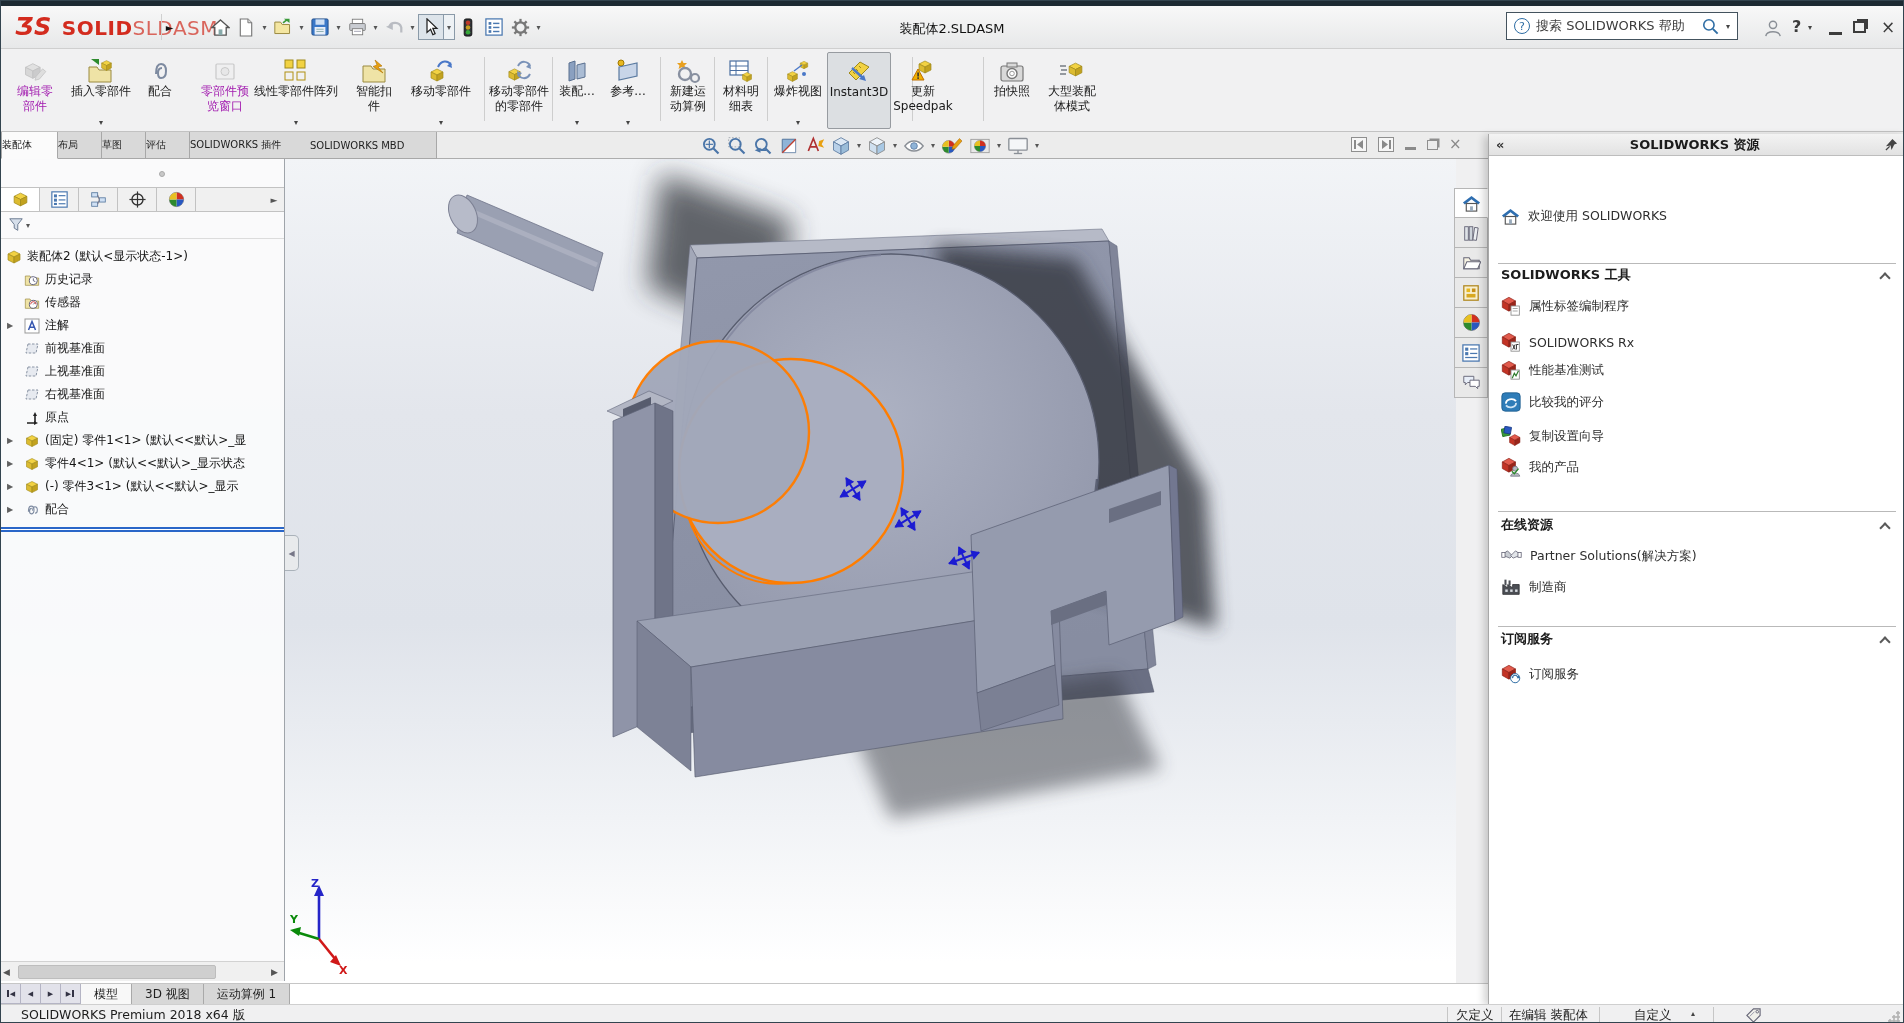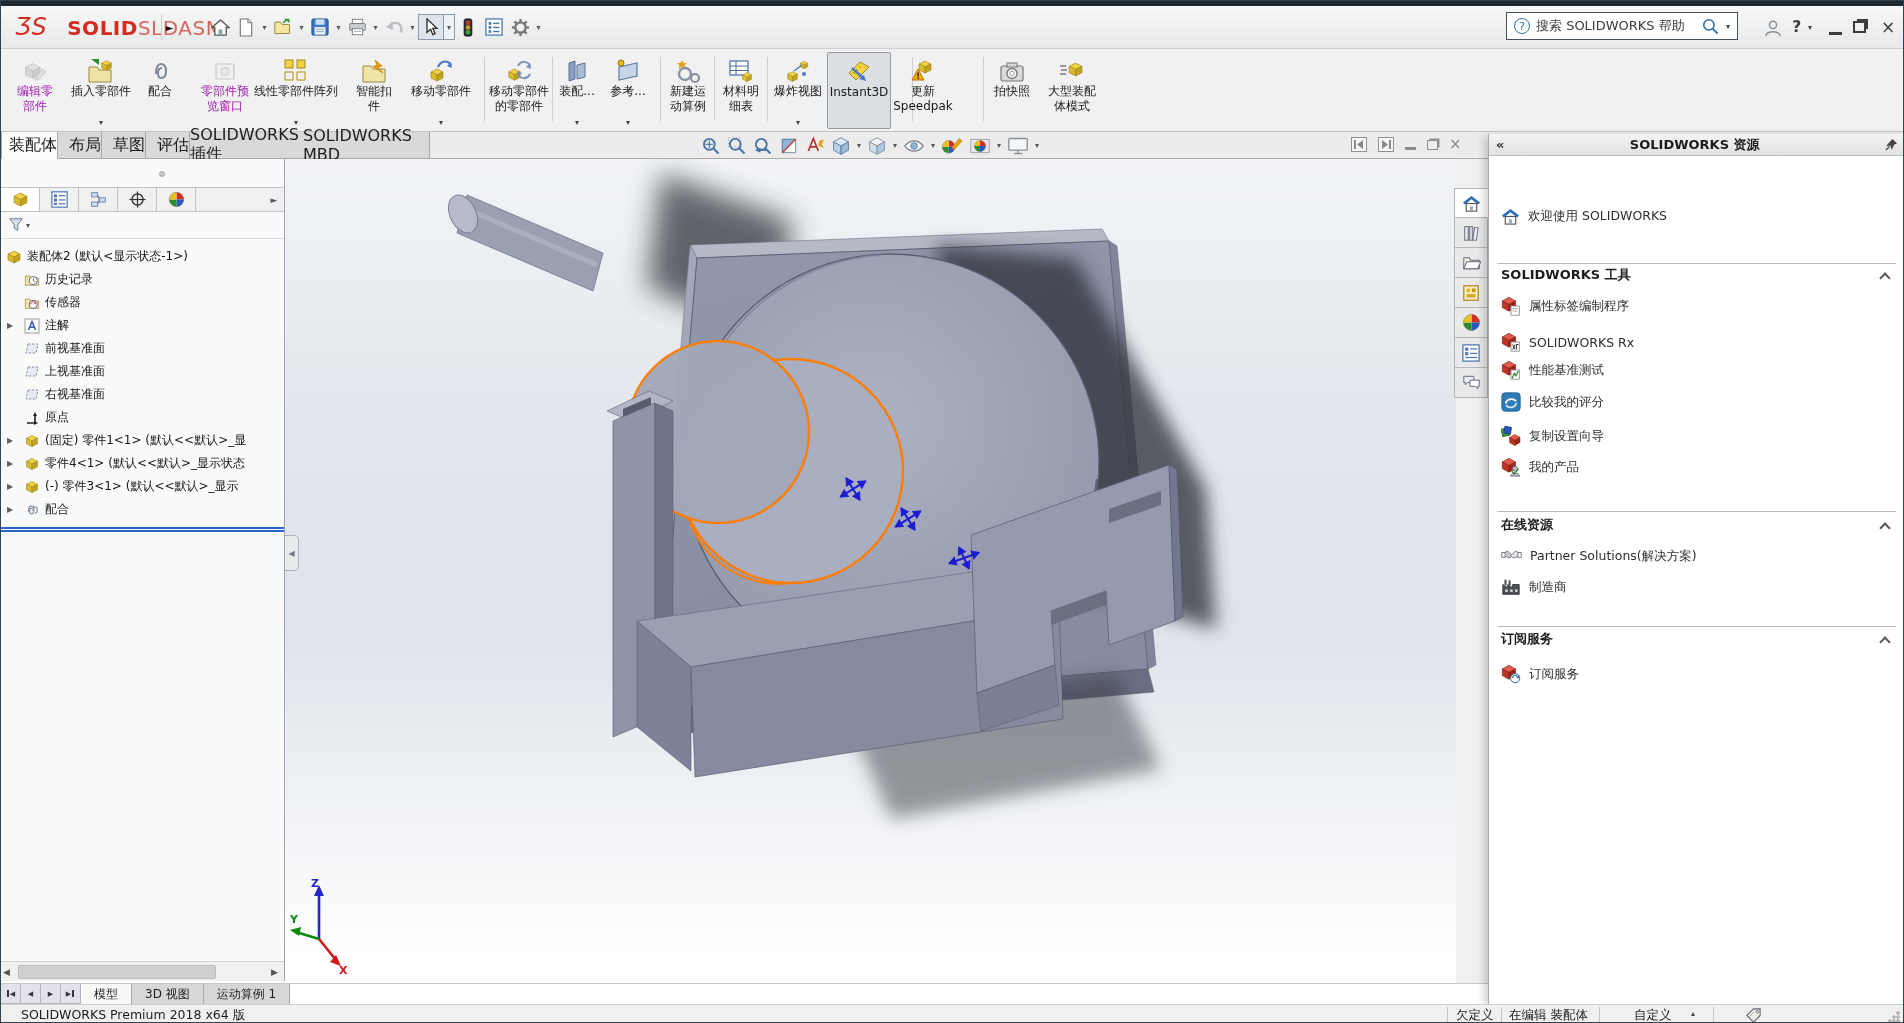--- a/index.html
+++ b/index.html
@@ -5,21 +5,21 @@
 *{box-sizing:border-box;margin:0;padding:0}
 html,body{width:1904px;height:1023px}
 body{font-family:"DejaVu Sans","Liberation Sans",sans-serif;-webkit-font-smoothing:antialiased}
 #app{position:relative;width:1904px;height:1023px;background:#f0f0f1;overflow:hidden;border:1px solid #33444f}
 .abs{position:absolute}
 svg{display:block}
 
 #topedge{position:absolute;left:0;top:0;width:100%;height:5px;background:#1d2a33}
 #titlebar{position:absolute;left:0;top:5px;width:100%;height:43px;background:linear-gradient(#f8f8f8,#e7e8e9);border-bottom:1px solid #cfcfcf}
 .brand{position:absolute;left:14px;top:7px;color:#d32b1e;font-size:20px;letter-spacing:.5px;white-space:nowrap}
-.b-ds{font-style:italic;font-weight:normal;font-size:24px;margin-right:20px}
+.b-ds{font-style:italic;font-weight:bold;font-size:24px;margin-right:10px}
 .b-solid{font-weight:bold}
 .b-works{color:#d9655c}
 .brand-fly{position:absolute;left:160px;top:8px;width:16px;height:26px;display:flex;align-items:center;justify-content:center;color:#111;font-size:10px;border-left:1px solid #d0d0d0}
 .qat{position:absolute;left:206px;top:8px;display:flex;align-items:center}
 .qbtn{width:26px;height:26px;display:flex;align-items:center;justify-content:center}
 .qbtn.pressed{border:1px solid #8a9aa8;background:#dde4ea}
 .qdd{width:11px;height:26px;font-size:8px;color:#555;display:flex;align-items:center;justify-content:center}
 .qdd.boxed{border:1px solid #8a9aa8;border-left:none;background:#eef2f5}
 .doc-title{position:absolute;left:0;top:14px;width:100%;text-align:center;font-size:13px;color:#101010;pointer-events:none}
 .searchbox{position:absolute;left:1505px;top:6px;width:232px;height:28px;background:#fff;border:1px solid #44535e;display:flex;align-items:center;padding:0 7px;gap:6px}
@@ -35,21 +35,21 @@
 .rbtn{position:absolute;top:3px;height:77px;display:flex;flex-direction:column;align-items:center;font-size:12px;color:#1a1a1a;text-align:center}
 .rbtn .ric{height:32px;display:flex;align-items:flex-end;justify-content:center;padding-top:3px}
 .rlbl{line-height:14.5px;white-space:nowrap}
 .rbtn.disabled{color:#a21caf}
 .rbtn.disabled svg{opacity:.45;filter:grayscale(1)}
 .rbtn.pressed{background:#dcdfe2;border:1px solid #979ba0;border-radius:2px}
 .rdd{position:absolute;bottom:2px;left:50%;transform:translateX(-50%);font-size:8px;color:#444}
 .rsep{position:absolute;top:8px;height:64px;width:1px;background:#cecece}
 
 #tabrow{position:absolute;left:0;top:131px;width:100%;height:27px;background:#ececec;border-bottom:1px solid #adadad}
-.dtab{position:absolute;top:0;height:27px;display:flex;align-items:center;justify-content:flex-end;font-size:16px;color:#1d1d1d;background:#d9d9d9;border-right:1px solid #a8a8a8;border-bottom:1px solid #a8a8a8}
+.dtab{position:absolute;top:0;height:27px;display:flex;align-items:center;justify-content:flex-start;font-size:10px;color:#1d1d1d;background:#d9d9d9;border-right:1px solid #a8a8a8;border-bottom:1px solid #a8a8a8}
 .dtab.active{background:#fbfbfb;border-bottom:1px solid #fbfbfb;border-left:1px solid #a8a8a8}
 .headsup{position:absolute;left:700px;top:2px;height:23px;display:flex;align-items:center;gap:6px}
 .hdd{font-size:8px;color:#555}
 .docctl{position:absolute;left:1350px;top:5px;display:flex;gap:11px;align-items:center}
 .dc-box{width:16px;height:15px;border:1px solid #8f8f8f;background:#f6f6f6;display:flex;align-items:center;justify-content:center}
 .dc-min{width:11px;height:3px;background:#8a8a8a;margin-top:8px}
 .dc-restore{width:11px;height:10px;border:1.5px solid #8f8f8f;box-shadow:2px -2px 0 -.5px #8f8f8f}
 .dc-close{color:#8a8a8a;font-size:15px;line-height:15px}
 
 #viewport{position:absolute;left:0;top:158px;width:1455px;height:845px;background:linear-gradient(180deg,#f2f4f7 0%,#e3e6ec 30%,#dfe3ea 55%,#f1f3f6 78%,#ffffff 95%)}
@@ -256,20 +256,21 @@
               <line x1="15.3" y1="15.3" x2="18.1" y2="18.1"></line>
               <line x1="3.9" y1="18.1" x2="6.7" y2="15.3"></line>
               <line x1="15.3" y1="6.7" x2="18.1" y2="3.9"></line>
             </g>
           </svg>
         </span>
       <span class="qdd">
           <span>▾</span>
         </span>
     </div>
+    <div class="doc-title">装配体2.SLDASM</div>
     <div class="searchbox">
       <span class="s-q">
           <span>?</span>
         </span>
       <span class="s-text">搜索 SOLIDWORKS 帮助</span>
       <svg width="19" height="19" viewBox="0 0 24 24">
           <circle cx="10" cy="10" r="6.5" fill="none" stroke="#2e6da4" stroke-width="2"></circle>
           <line x1="15" y1="15" x2="21" y2="21" stroke="#2e6da4" stroke-width="2.4"></line>
         </svg>
       <span class="s-dd"><span>▾</span></span>
@@ -495,21 +496,21 @@
       </div>
     <div class="dtab" style="left:101px;width:44px">
         <span>草图</span>
       </div>
     <div class="dtab" style="left:145px;width:44px">
         <span>评估</span>
       </div>
     <div class="dtab" style="left:189px;width:127px">
         <span>SOLIDWORKS 插件</span>
       </div>
-    <div class="dtab" style="left:302px;width:127px">
+    <div class="dtab" style="left:309px;width:127px">
         <span>SOLIDWORKS MBD</span>
       </div>
 
     <div class="headsup">
       <svg width="20" height="20" viewBox="0 0 24 24">
           <use href="#magnifier"></use>
           <g stroke="#4a75a8" stroke-width="1.4">
             <line x1="10" y1="5.5" x2="10" y2="14.5"></line>
             <line x1="5.5" y1="10" x2="14.5" y2="10"></line>
           </g>

